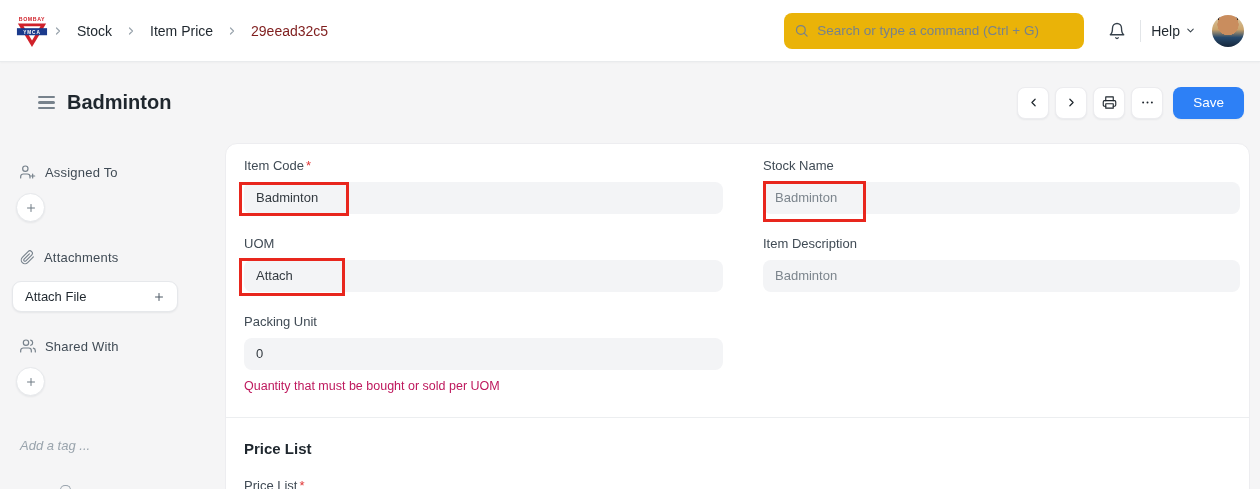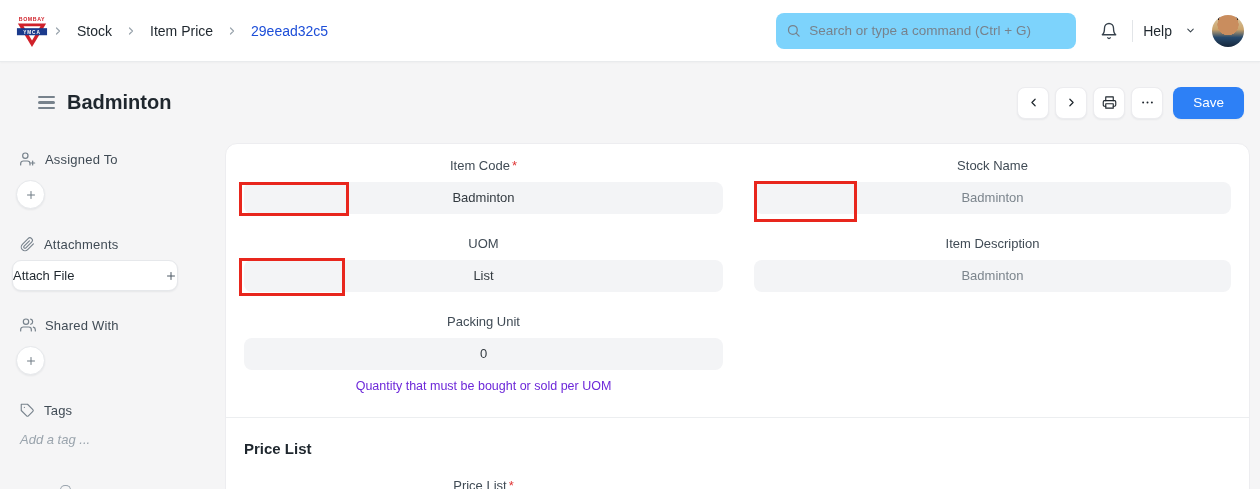--- a/index.html
+++ b/index.html
@@ -10,35 +10,35 @@
   }
   
   .navbar {
     position:absolute; top:0; left:0; width:1260px; height:62px;
     background:#fff; border-bottom:1px solid #e9ebed;
     display:flex; align-items:center; padding:0 16px;
     box-shadow:0 1px 2px rgba(0,0,0,.03);
   }
   .crumbs { display:flex; align-items:center; gap:13px; margin-left:4px; font-size:14px; }
   .crumb { color:#1f272e; cursor:pointer; }
-  .crumb.muted { color:#1d4ed8; }
+  .crumb.muted { color:#7f1d1d; }
   .crumb-sep { color:#9aa4ad; display:flex; }
   .nav-right { margin-left:auto; display:flex; align-items:center; }
   .searchbar {
-    width:300px; height:36px; background:#7dd3fc; border-radius:8px;
+    width:300px; height:36px; background:#eab308; border-radius:8px;
     display:flex; align-items:center; padding:0 10px; gap:8px; color:#77828c;
   }
   .searchbar input {
     border:none; background:transparent; outline:none; flex:1;
     font-size:13.5px; color:#4c5864; font-family:inherit;
   }
   .searchbar input::placeholder { color:#77828c; }
   .icon-btn { background:none; border:none; color:#36414b; display:flex; align-items:center; cursor:pointer; padding:6px; }
   .nav-divider { width:1px; height:22px; background:#e2e5e8; margin:0 10px 0 8px; }
-  .help { display:flex; align-items:center; gap:13px; font-size:14px; color:#1f272e; cursor:pointer; margin-right:16px; }
+  .help { display:flex; align-items:center; gap:5px; font-size:14px; color:#1f272e; cursor:pointer; margin-right:16px; }
   .avatar {
     width:32px; height:32px; border-radius:50%; cursor:pointer;
     background:
       radial-gradient(circle at 50% 30%, #c98d5e 0 38%, transparent 39%),
       radial-gradient(circle at 50% 12%, #2e2420 0 30%, transparent 31%),
       linear-gradient(180deg,#d9c9a6 0%,#caa36b 45%,#274a6d 70%,#16263b 100%);
   }
   .nav-bell { margin-left:18px; }
   
   .page-header {
@@ -52,59 +52,59 @@
   .btn {
     height:32px; min-width:32px; background:#fff; border:1px solid #ececef;
     border-radius:8px; display:flex; align-items:center; justify-content:center;
     cursor:pointer; color:#1f272e; box-shadow:0 1px 2px rgba(25,39,52,.06);
   }
   .btn-primary {
     background:#2d80f6; color:#fff; border:none; font-weight:500;
     font-size:13.5px; padding:0 20px; margin-left:4px; font-family:inherit;
   }
   
-  .sidebar { position:absolute; top:143px; left:0; width:225px; bottom:0; padding:8px 20px 0; }
+  .sidebar { position:absolute; top:156px; left:0; width:225px; bottom:0; padding:8px 20px 0; }
   .side-head { display:flex; align-items:center; gap:9px; font-size:13px; color:#404b55; letter-spacing:.2px; }
   .side-head .sicon { color:#77828c; display:flex; }
   .circle-btn {
     width:29px; height:29px; border-radius:50%; background:#fff;
     border:1px solid #e6e8eb; box-shadow:0 1px 2px rgba(25,39,52,.07);
     color:#6e7a84; font-size:16px; display:flex; align-items:center; justify-content:center;
     cursor:pointer; margin:13px 0 0 -4px;
   }
   .attach-btn {
-    margin:8px 0 0 -8px; width:166px; height:31px; background:#fff;
+    margin:16px 0 0 -8px; width:166px; height:31px; background:#fff;
     border:1px solid #e6e8eb; border-radius:9px; box-shadow:0 1px 2px rgba(25,39,52,.07);
-    display:flex; align-items:center; justify-content:space-between; padding:0 0;
+    display:flex; align-items:center; justify-content:space-between; padding:0 12px;
     font-size:13px; color:#1f272e; cursor:pointer; font-family:inherit;text-align:right;
   }
   .attach-plus { color:#6e7a84; font-size:15px; }
   .gap28 { height:28px; } .gap26 { height:26px; }
   .add-tag { margin-top:14px; font-size:13px; color:#9aa4ad; cursor:text;font-style:italic; }
   .partial-icon {
     position:absolute; left:60px; bottom:-4px; width:11px; height:8px;
     border:1.5px solid #9aa4ad; border-radius:5px 5px 0 0; border-bottom:none;
   }
   
   .card {
     position:absolute; top:143px; left:225px; width:1025px; height:380px;
     background:#fff; border:1px solid #ededf0; border-radius:12px;
     padding:14px 20px 0 18px;
   }
-  .grid { display:grid; grid-template-columns:479px 477px; column-gap:31px;text-align:center; }
+  .grid { display:grid; grid-template-columns:479px 477px; column-gap:40px; }
   .fgroup { margin-bottom:22px; position:relative; }
   .flabel { font-size:13px; color:#404b55; margin-bottom:9px; }
   .req { color:#e03636; margin-left:2px; }
   .field {
     height:32px; background:#f3f4f6; border-radius:8px; padding:0 12px;
     font-size:13px; line-height:32px; color:#333a40; cursor:text;
     white-space:nowrap; overflow:hidden;
   }
   .field.dim { color:#7c858d; }
-  .fhelp { margin-top:9px; font-size:12.5px; color:#6d28d9; }
+  .fhelp { margin-top:9px; font-size:12.5px; color:#be185d; }
   .hl { position:absolute; border:3px solid #e8261d; pointer-events:none; }
   .hl-code { left:-5px; top:24px; width:110px; height:34px; }
   .hl-name { left:0px;  top:23px; width:103px; height:41px; }
   .hl-uom  { left:-5px; top:22px; width:106px; height:38px; }
   .card-divider { height:1px; background:#eceef0; margin:2px -20px 0 -18px; }
   .section-heading { font-size:15px; font-weight:700; color:#1f272e; margin:22px 0 21px; }
   .checkbox-row { display:flex; align-items:center; gap:9px; padding-top:1px; }
   svg { display:block; }
 </style>
 </head>
@@ -268,29 +268,20 @@
   </div>
   <button class="circle-btn">
     <span>
       <svg width="12" height="12" viewBox="0 0 24 24" fill="none" stroke="#6e7a84" stroke-width="2" stroke-linecap="round">
           <line x1="12" y1="5" x2="12" y2="19"></line>
           <line x1="5" y1="12" x2="19" y2="12"></line>
         </svg>
     </span>
   </button>
   <div class="gap28"></div>
-  <div class="side-head">
-    <span class="sicon">
-      <svg width="15" height="15" viewBox="0 0 24 24" fill="none" stroke="currentColor" stroke-width="1.8" stroke-linecap="round" stroke-linejoin="round">
-          <path d="M20.59 13.41l-7.17 7.17a2 2 0 0 1-2.83 0L2 12V2h10l8.59 8.59a2 2 0 0 1 0 2.82z"></path>
-          <line x1="7" y1="7" x2="7.01" y2="7"></line>
-        </svg>
-    </span>
-    <span>Tags</span>
-  </div>
   <div class="add-tag">Add a tag ...</div>
   <div class="partial-icon"></div>
 </div>
 
 <div class="card">
   <div class="grid">
 
     <div class="fgroup">
       <div class="flabel">
         <span>Item Code</span><span class="req">*</span>
@@ -299,21 +290,21 @@
       <div class="hl hl-code"></div>
     </div>
     <div class="fgroup">
       <div class="flabel">Stock Name</div>
       <div class="field dim">Badminton</div>
       <div class="hl hl-name"></div>
     </div>
 
     <div class="fgroup">
       <div class="flabel">UOM</div>
-      <div class="field">List</div>
+      <div class="field">Attach</div>
       <div class="hl hl-uom"></div>
     </div>
     <div class="fgroup">
       <div class="flabel">Item Description</div>
       <div class="field dim">Badminton</div>
     </div>
 
     <div class="fgroup">
       <div class="flabel">Packing Unit</div>
       <div class="field">0</div>

